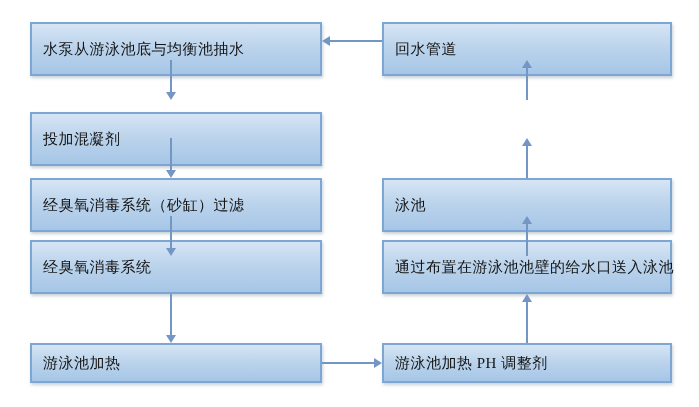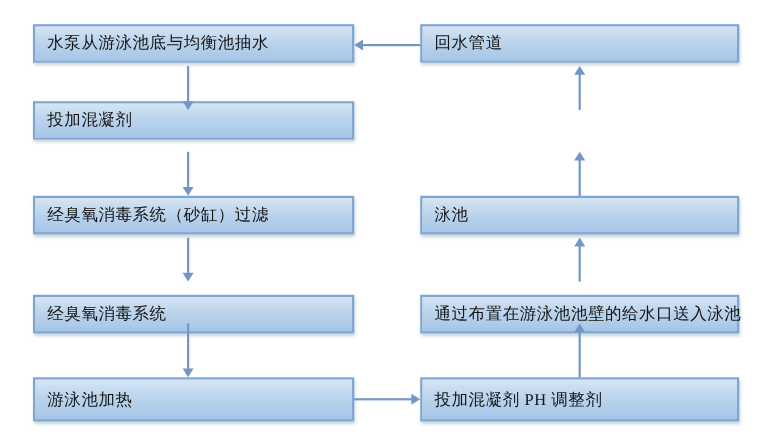--- a/index.html
+++ b/index.html
@@ -11,39 +11,39 @@
   .canvas {
     position: relative;
     width: 699px;
     height: 407px;
     background: #ffffff;
     overflow: hidden;
   }
   .node {
     position: absolute;
     box-sizing: border-box;
-    height: 35px;
+    height: 54px;
     background: linear-gradient(to bottom, #d6e5f4 0%, #bcd4ec 45%, #a6c6e7 100%);
     border: 2px solid #7ea6d3;
     box-shadow: 1px 2px 3px rgba(130, 150, 170, 0.45);
     display: flex;
     align-items: center;
     padding-left: 11px;
     padding-right: 6px;
     font-size: 15px;
     color: #141414;
     letter-spacing: 0.5px;
     white-space: nowrap;
   }
   .node.col-left  { left: 30px;  width: 292px; }
   .node.col-right { left: 382px; width: 290px; }
   .row-0 { top: 22px; }
-  .row-1 { top: 92px; }
+  .row-1 { top: 112px; }
   .row-2 { top: 178px; }
-  .row-3 { top: 268px; text-align: right; }
+  .row-3 { top: 240px; text-align: right; }
   .row-4 { top: 343px; height: 40px; }
 
   
   .vline {
     position: absolute;
     width: 2px;
     background: #7396c5;
   }
   .hline {
     position: absolute;
@@ -86,21 +86,21 @@
 
   <div class="node col-left row-0">水泵从游泳池底与均衡池抽水</div>
   <div class="node col-left row-1">投加混凝剂</div>
   <div class="node col-left row-2">经臭氧消毒系统（砂缸）过滤</div>
   <div class="node col-left row-3">经臭氧消毒系统</div>
   <div class="node col-left row-4">游泳池加热</div>
 
   <div class="node col-right row-0">回水管道</div>
   <div class="node col-right row-2">泳池</div>
   <div class="node col-right row-3">通过布置在游泳池池壁的给水口送入泳池</div>
-  <div class="node col-right row-4">投加混凝剂 PH 调整剂</div>
+  <div class="node col-right row-4">游泳池加热 PH 调整剂</div>
 
   <div class="vline" style="left:170px; top:60px;  height:33px;"></div>
   <div class="head-down" style="left:166px; top:92px;"></div>
 
   <div class="vline" style="left:170px; top:138px; height:33px;"></div>
   <div class="head-down" style="left:166px; top:170px;"></div>
 
   <div class="vline" style="left:170px; top:216px; height:33px;"></div>
   <div class="head-down" style="left:166px; top:248px;"></div>
 

